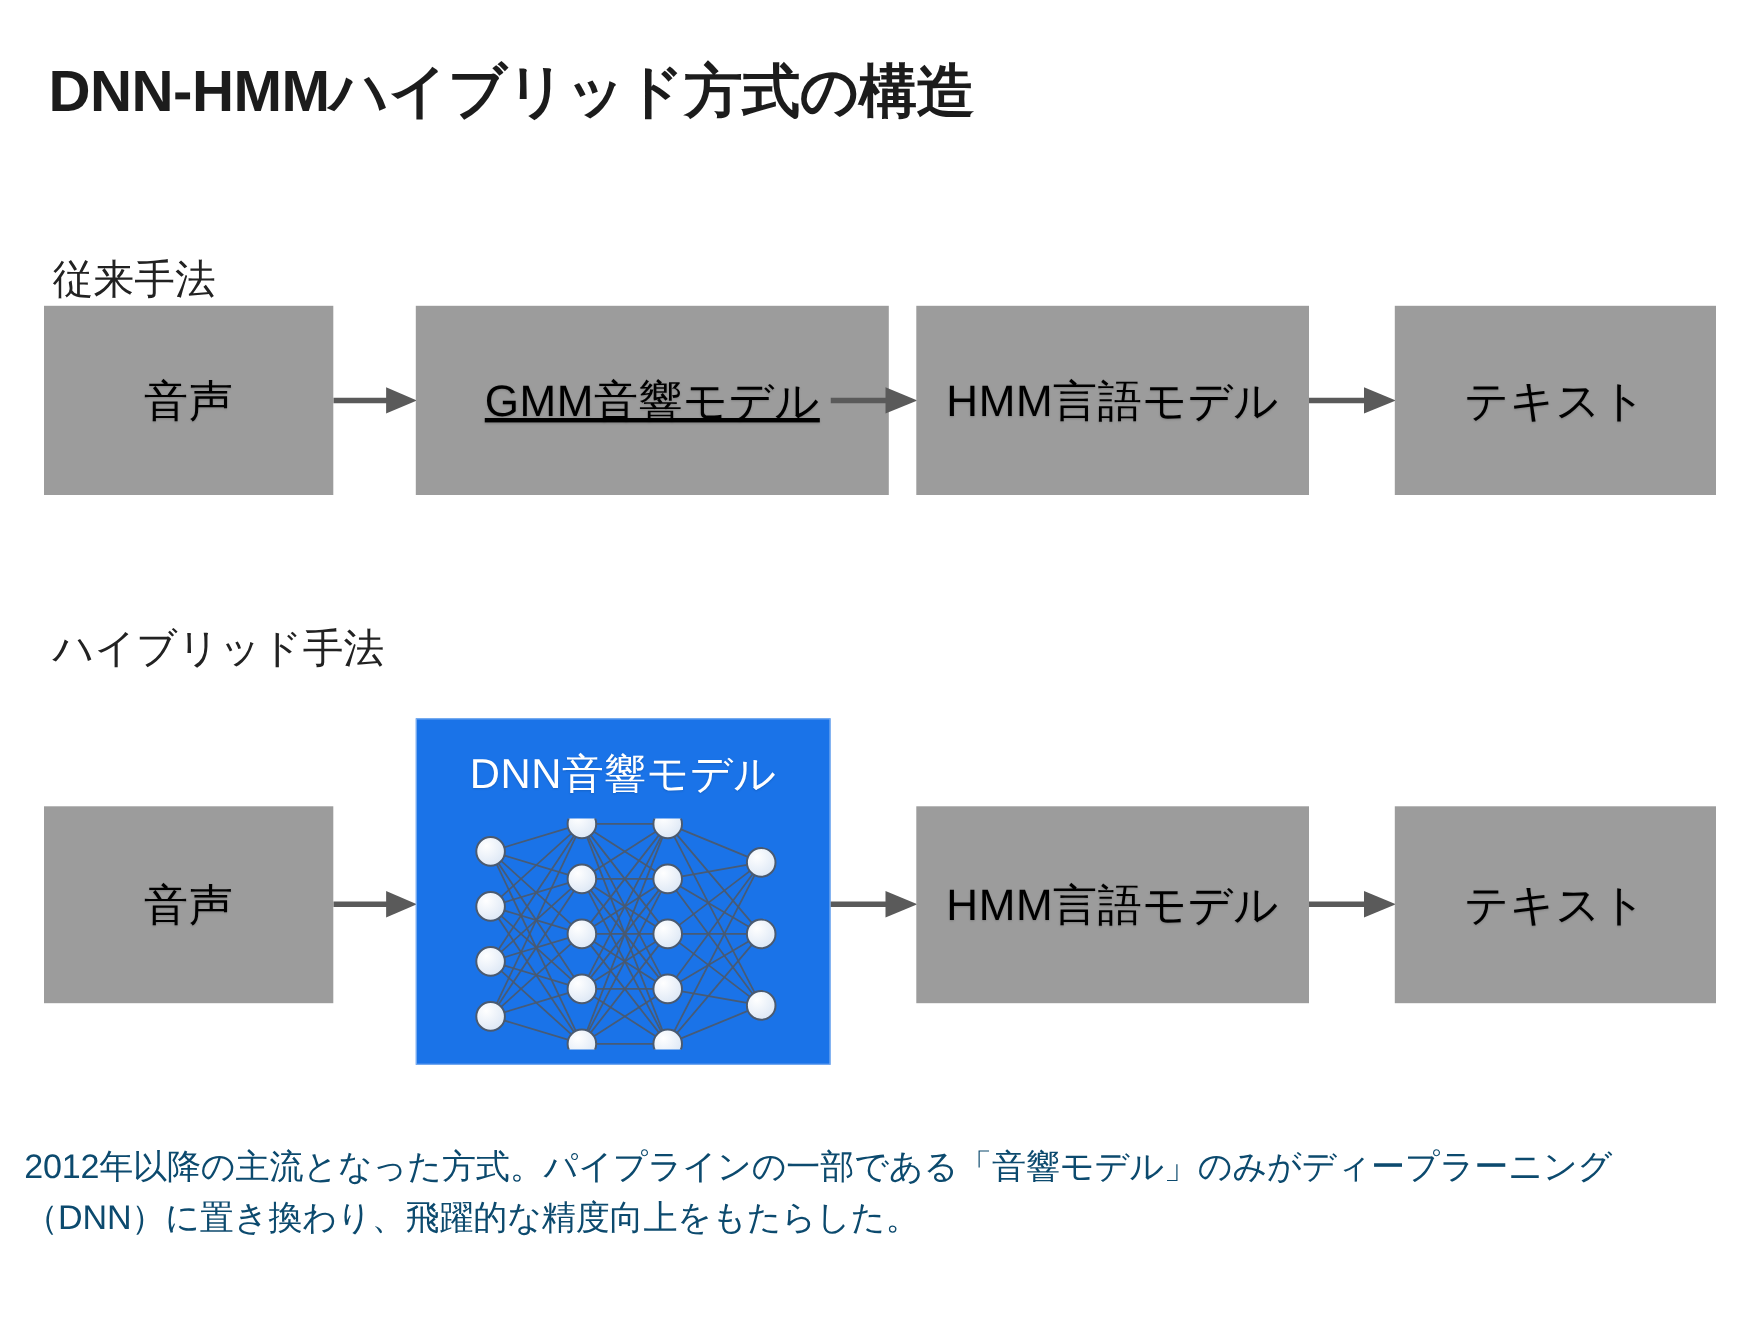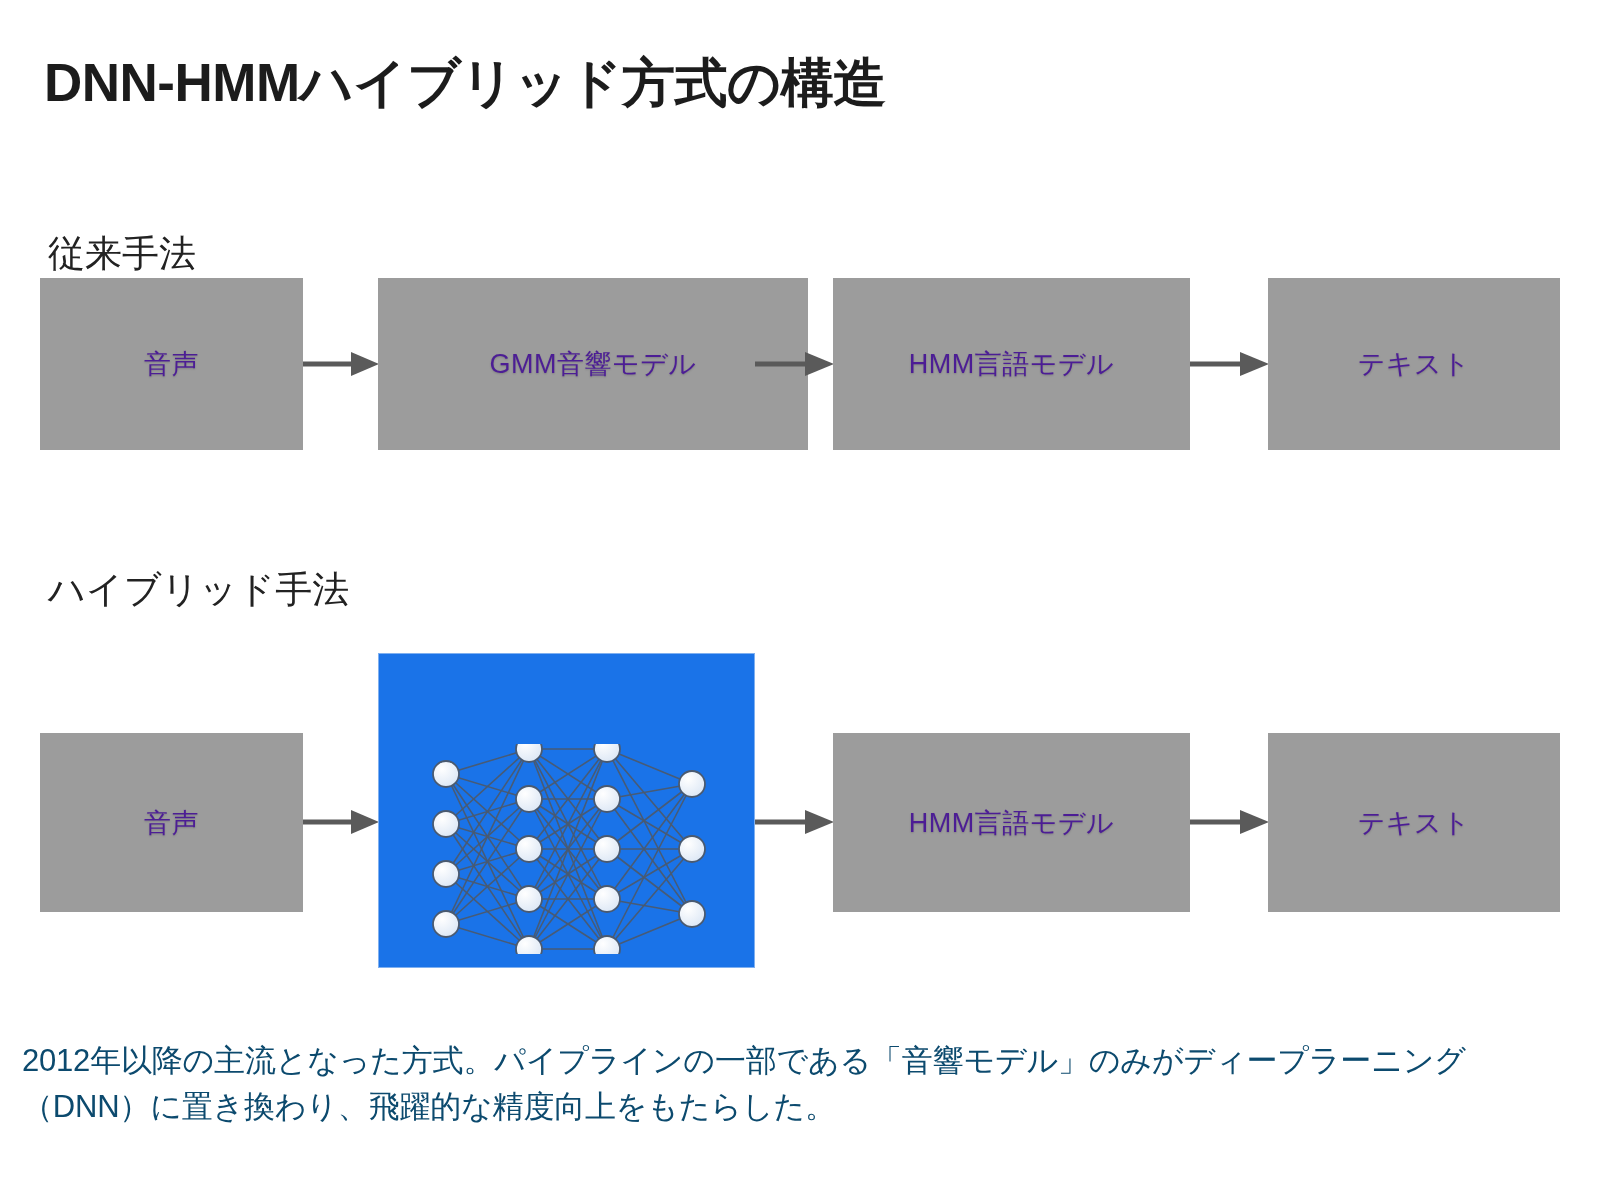--- a/index.html
+++ b/index.html
@@ -41,32 +41,32 @@
   #label-conventional { left: 48px; top: 193px; margin-top: 36px; }
   #label-hybrid       { left: 48px; top: 565px; }
 
   
   .flow-box {
     position: absolute;
     background: #9c9c9c;
     display: flex;
     align-items: center;
     justify-content: center;
-    color: #4c1d95;
-    font-size: 27px;
+    color: #000000;
+    font-size: 40px;
     font-weight: 400;
     letter-spacing: 0.5px;
     text-shadow: 0 1px 2px rgba(0,0,0,0.18);
     box-sizing: border-box;
   }
 
   
   .row-top .flow-box { top: 278px; height: 172px; }
   #box-audio-1 { left: 40px;   width: 263px; }
-  #box-gmm     { left: 378px;  width: 430px; }
+  #box-gmm     { left: 378px;  width: 430px; text-decoration: underline; }
   #box-hmm-1   { left: 833px;  width: 357px; }
   #box-text-1  { left: 1268px; width: 292px; }
 
   
   .row-bottom .flow-box { top: 733px; height: 179px; }
   #box-audio-2 { left: 40px;   width: 263px; }
   #box-hmm-2   { left: 833px;  width: 357px; }
   #box-text-2  { left: 1268px; width: 292px; }
 
   
@@ -171,20 +171,21 @@
   <div class="flow-box" id="box-audio-2">音声</div>
 
   <div class="arrow" id="arrow-4">
     <svg width="76" height="26" viewBox="0 0 76 26">
       <line x1="0" y1="13" x2="50" y2="13" stroke="#5a5a5a" stroke-width="5"></line>
       <polygon points="48,1 76,13 48,25" fill="#5a5a5a"></polygon>
     </svg>
   </div>
 
   <div id="box-dnn">
+    <div class="dnn-title">DNN音響モデル</div>
     <div class="dnn-net">
       <svg id="nn-svg" width="280" height="210" viewBox="0 0 280 210">
           <defs>
             <radialGradient id="ndg" cx="35%" cy="30%" r="75%">
               <stop offset="0%" stop-color="#ffffff"></stop>
               <stop offset="100%" stop-color="#dce7f5"></stop>
             </radialGradient>
           </defs>
           <line x1="17" y1="30" x2="100" y2="5" stroke="#4a5a70" stroke-width="1.6" opacity="0.95"></line>
           <line x1="17" y1="30" x2="100" y2="55" stroke="#4a5a70" stroke-width="1.6" opacity="0.95"></line>

